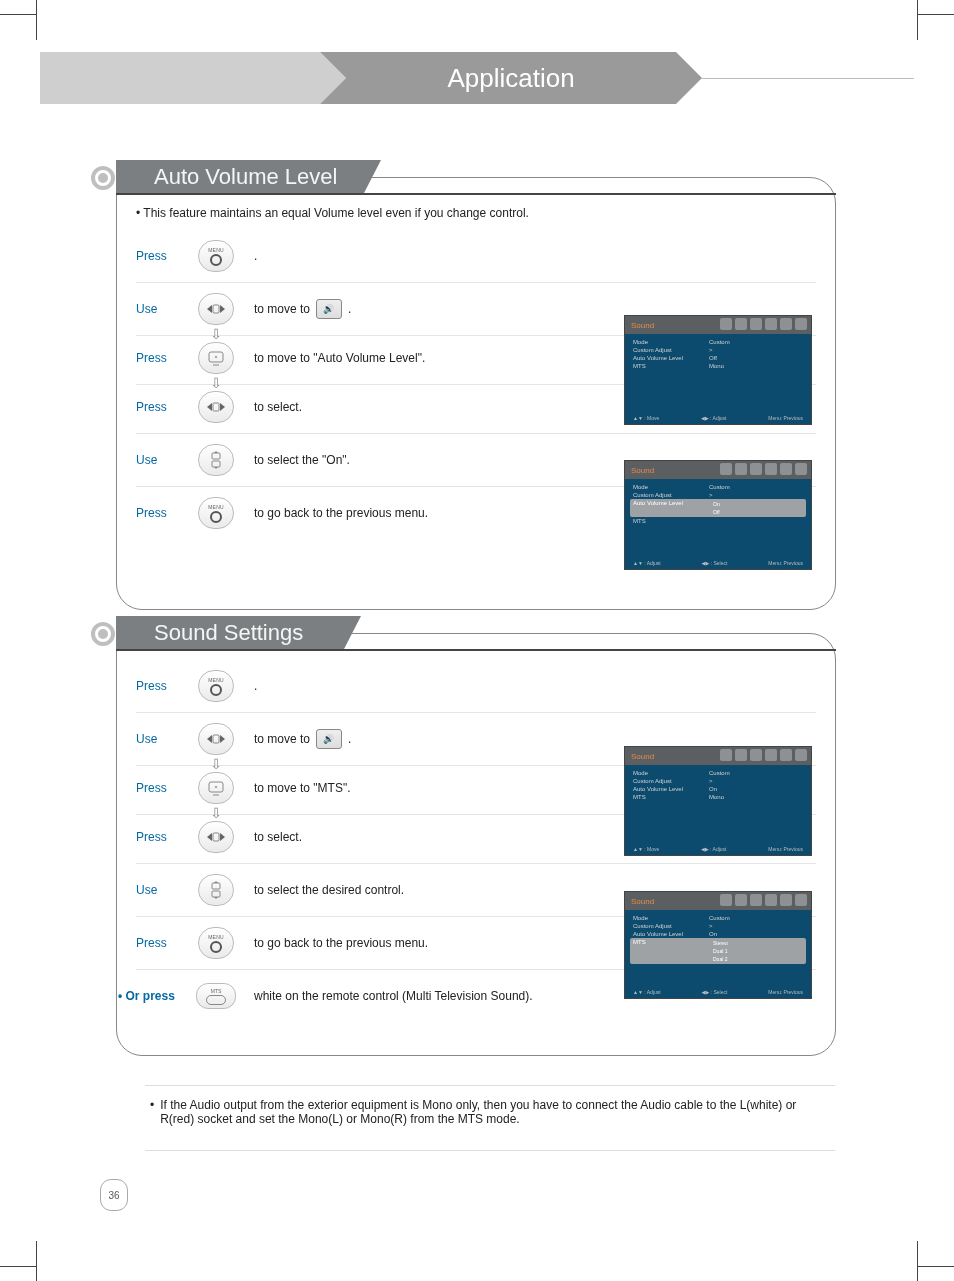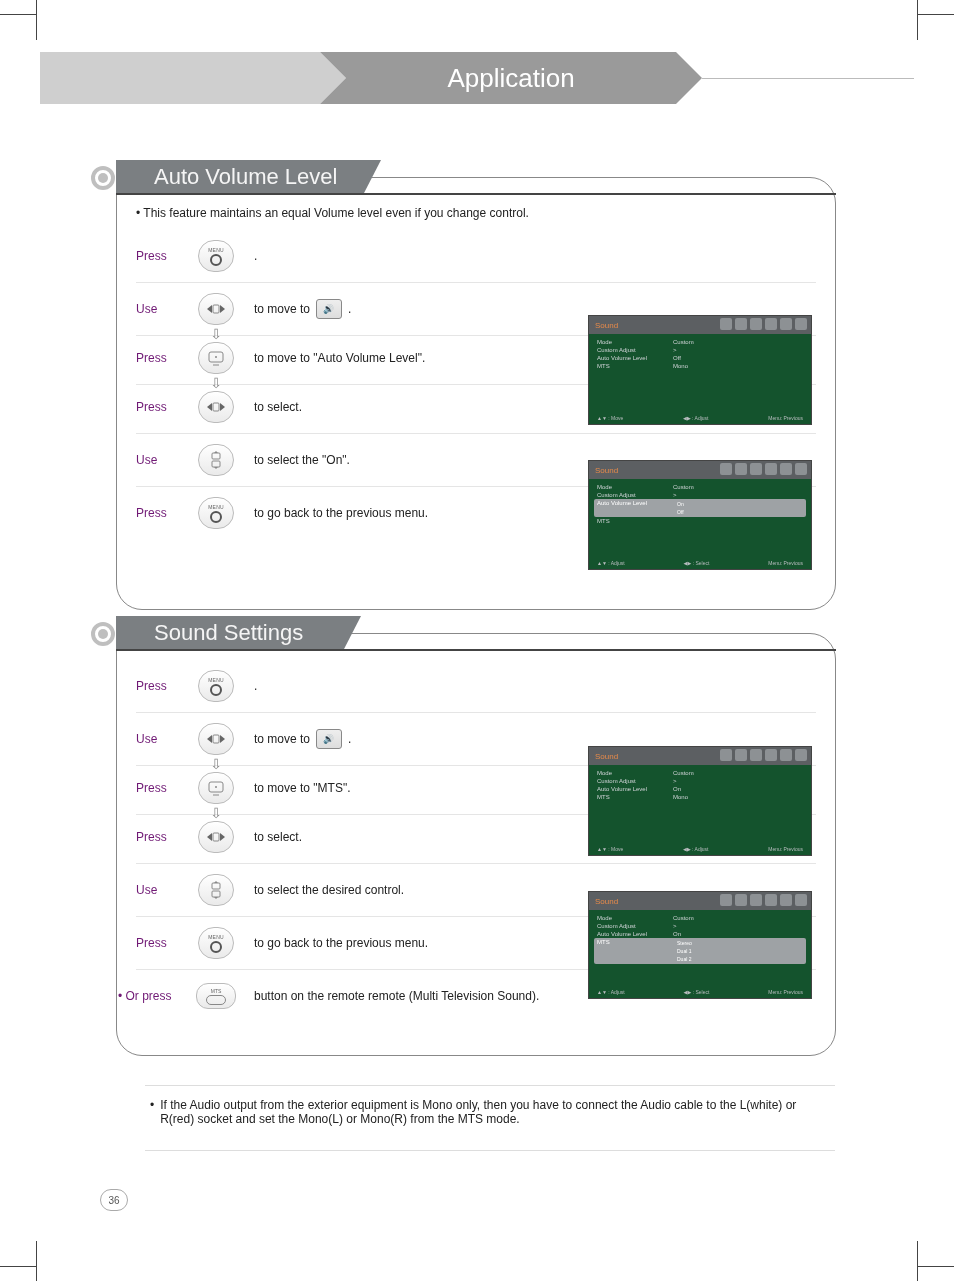--- a/index.html
+++ b/index.html
@@ -35,55 +35,55 @@
   .section-dot::after { content: ""; position: absolute; top: 3px; left: 3px; width: 10px; height: 10px; background: #bfbfbf; border-radius: 50%; }
   .tab-line { position: absolute; top: 33px; left: 20px; right: 0; height: 2px; background: #444; }
 
   .section-body { position: absolute; top: 40px; left: 40px; right: 20px; bottom: 14px; }
   .intro { font-size: 12px; padding: 6px 0 6px 0; color: #222; }
   .intro::before { content: "• "; }
 
   .steps { margin-top: 4px; }
   .step { display: flex; align-items: center; gap: 18px; padding: 10px 0; border-bottom: 1px solid #e5e5e5; font-size: 12px; }
   .step:last-child { border-bottom: none; }
-  .step .verb { width: 42px; color: #701a75; }
+  .step .verb { width: 42px; color: #0369a1; }
   .step .btn { width: 40px; height: 32px; display: flex; align-items: center; justify-content: center; }
   .step .desc { flex: 1; display: flex; align-items: center; gap: 6px; }
 
   .arrow-between { text-align: center; width: 40px; height: 14px; color: #888; font-size: 14px; margin: -10px 0 -8px 60px; }
 
   
   .rbtn { display: inline-flex; flex-direction: column; align-items: center; justify-content: center; width: 36px; height: 32px; border: 1px solid #bbb; border-radius: 18px; background: linear-gradient(#fff,#eaeaea); font-size: 6px; color: #666; }
   .rbtn.menu .circ { width: 12px; height: 12px; border: 2px solid #555; border-radius: 50%; margin-top: 1px; }
   .rbtn.menu .lbl { font-size: 5px; letter-spacing: 0.2px; }
   .rbtn.lr svg, .rbtn.ud svg, .rbtn.square svg, .rbtn.pill svg { width: 24px; height: 20px; }
   .rbtn.mts { width: 40px; height: 26px; border-radius: 12px; }
   .rbtn.mts .lbl { font-size: 5px; }
   .rbtn.mts .slot { width: 20px; height: 10px; border: 1px solid #888; border-radius: 5px; margin-top: 1px; }
 
   .sound-thumb { width: 26px; height: 20px; border: 1px solid #888; border-radius: 3px; background: linear-gradient(#eee,#ddd); display: inline-flex; align-items: center; justify-content: center; font-size: 9px; color: #777; }
 
   
-  .osd { position: absolute; width: 224px; height: 110px; background: #14532d; border: 1px solid #444; color: #d9dde0; font-size: 7px; }
+  .osd { position: absolute; width: 188px; height: 110px; background: #0c4a6e; border: 1px solid #444; color: #d9dde0; font-size: 7px; }
   .osd .top { position: absolute; top: 0; left: 0; right: 0; height: 18px; background: #5c5f62; display: flex; align-items: center; padding: 0 6px; }
   .osd .top .title { color: #e68a4a; font-size: 8px; }
   .osd .icons { position: absolute; right: 4px; top: 2px; display: flex; gap: 3px; }
   .osd .icons span { width: 12px; height: 12px; background: #8d9194; border-radius: 2px; display: inline-block; }
   .osd .rows { position: absolute; top: 22px; left: 8px; right: 8px; }
   .osd .row { display: flex; justify-content: flex-start; gap: 14px; padding: 1px 0; font-size: 6px; color: #cfd3d6; }
   .osd .row .k { width: 62px; }
   .osd .row.hl { background: #9ea2a5; color: #fff; padding: 1px 3px; margin: 0 -3px; border-radius: 2px; }
   .osd .row .opt { display: block; background: #9ea2a5; padding: 0 4px; margin: 1px 0; border-radius: 1px; font-size: 5px; color: #fff; }
   .osd .foot { position: absolute; bottom: 3px; left: 8px; right: 8px; display: flex; justify-content: space-between; font-size: 5px; color: #b8bcbf; }
 
   
   .note { position: absolute; left: 150px; width: 680px; font-size: 12px; color: #222; }
   .note .bullet { display: flex; gap: 6px; }
   .note .bullet .dot { flex: 0 0 auto; }
-  .pg { position: absolute; left: 100px; bottom: 70px; width: 28px; height: 22px; border: 1px solid #aaa; border-radius: 11px; font-size: 10px; color: #555; display: flex; align-items: center; justify-content: center; }
+  .pg { position: absolute; left: 100px; bottom: 70px; width: 28px; height: 32px; border: 1px solid #aaa; border-radius: 11px; font-size: 10px; color: #555; display: flex; align-items: center; justify-content: center; }
 
   .hr-note { position: absolute; left: 145px; width: 690px; height: 1px; background: #ddd; }
 
 </style>
 </head>
 <body>
 
 <div class="page">
 
   <div class="crop tl-h"></div>
@@ -370,28 +370,28 @@
           <span class="btn">
             <span class="rbtn menu">
                 <span class="lbl">MENU</span>
                 <span class="circ"></span>
               </span>
           </span>
           <span class="desc">to go back to the previous menu.</span>
         </div>
 
         <div class="step" style="border-bottom:none;">
-          <span class="verb" style="width:60px; margin-left:-18px;">• Or press</span>
+          <span class="verb" style="width:60px; margin-left:-18px;font-weight:bold;">• Or press</span>
           <span class="btn">
             <span class="rbtn mts">
                 <span class="lbl">MTS</span>
                 <span class="slot"></span>
               </span>
           </span>
-          <span class="desc">button on the remote remote (Multi Television Sound).</span>
+          <span class="desc">white on the remote control (Multi Television Sound).</span>
         </div>
 
       </div>
     </div>
 
     <div class="osd" style="top:130px; right:24px;">
       <div class="top">
           <span class="title">Sound</span>
         <div class="icons">
             <span></span>

